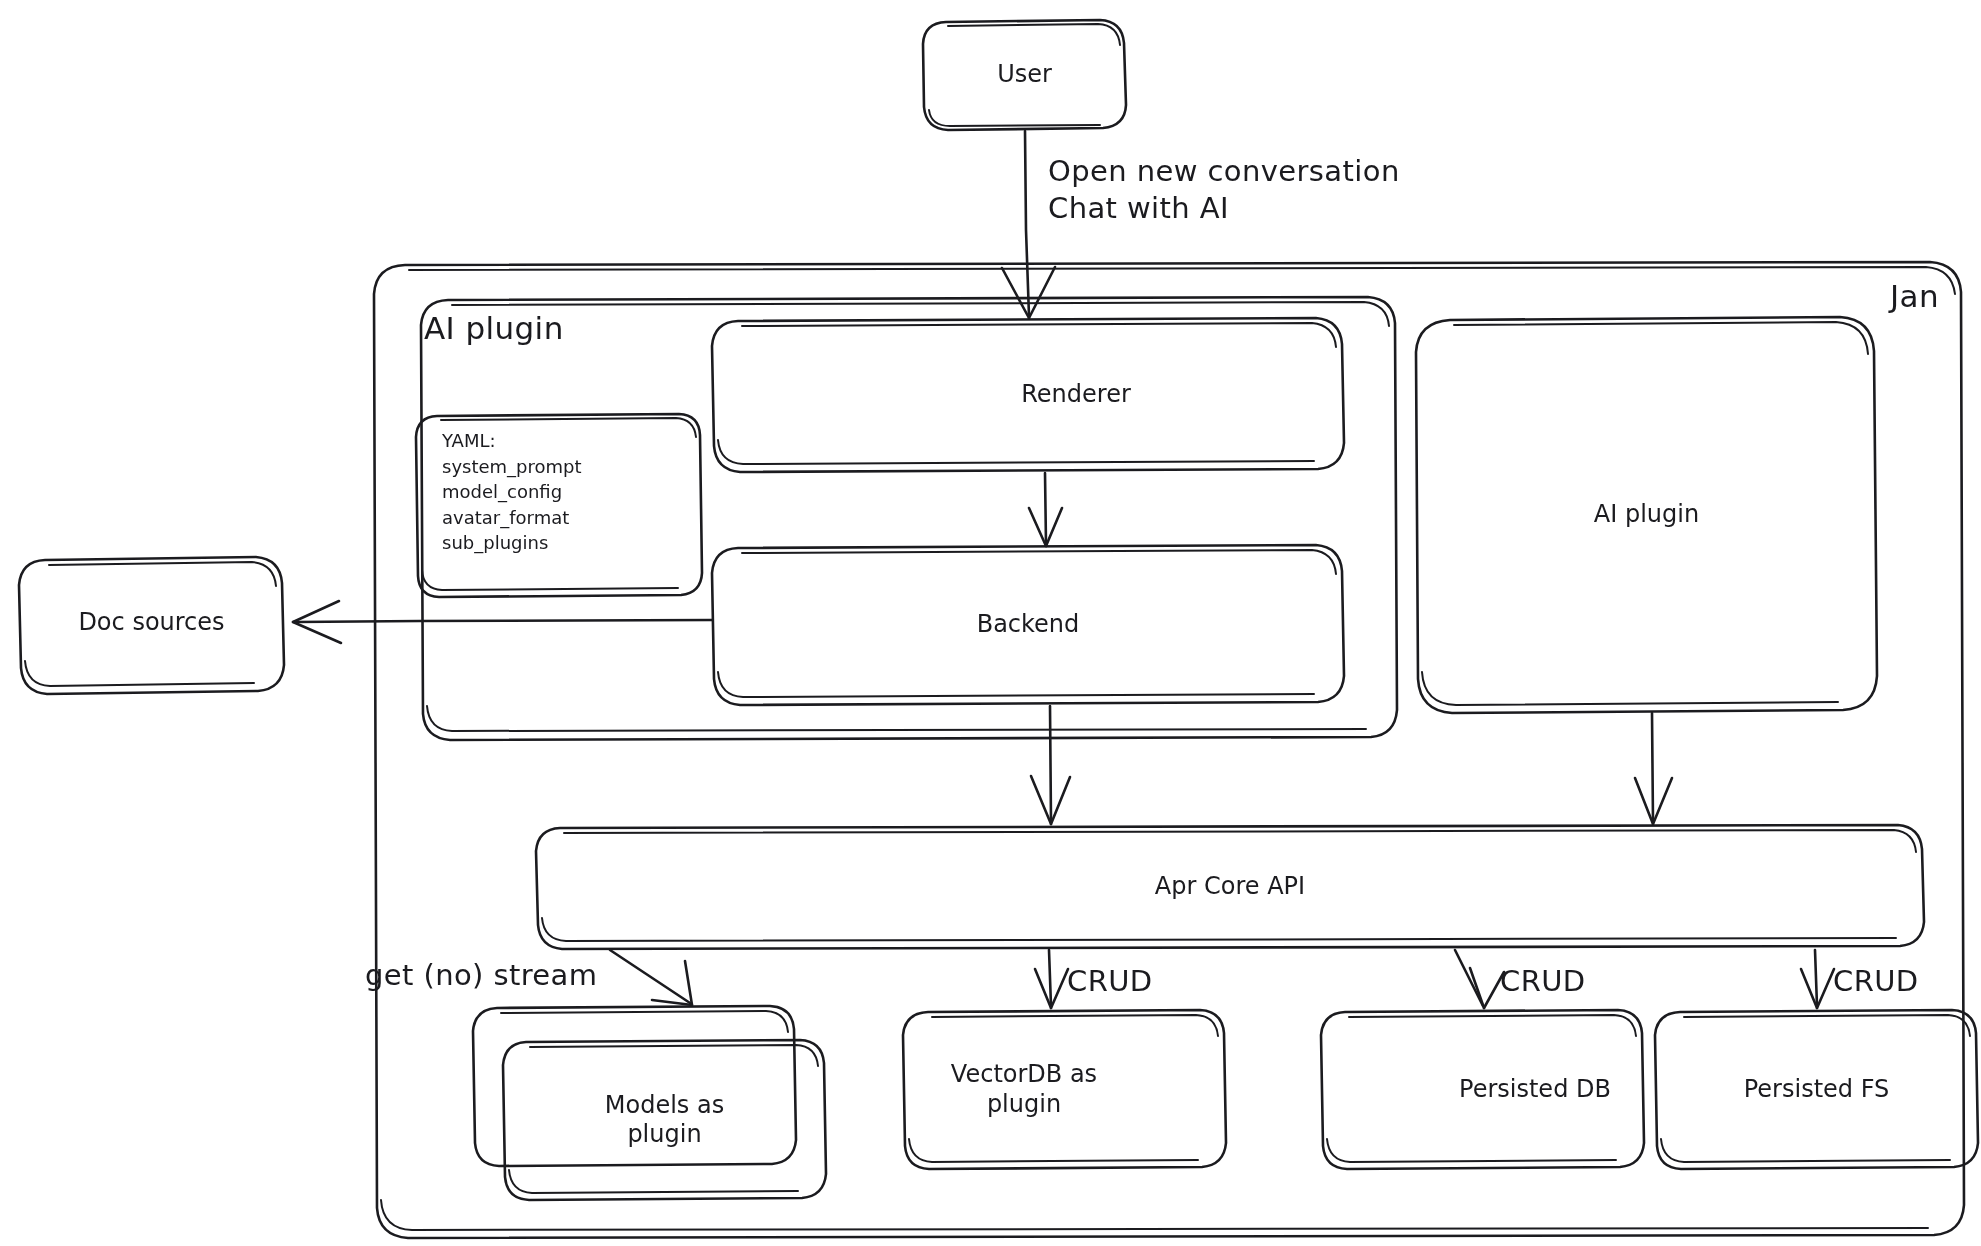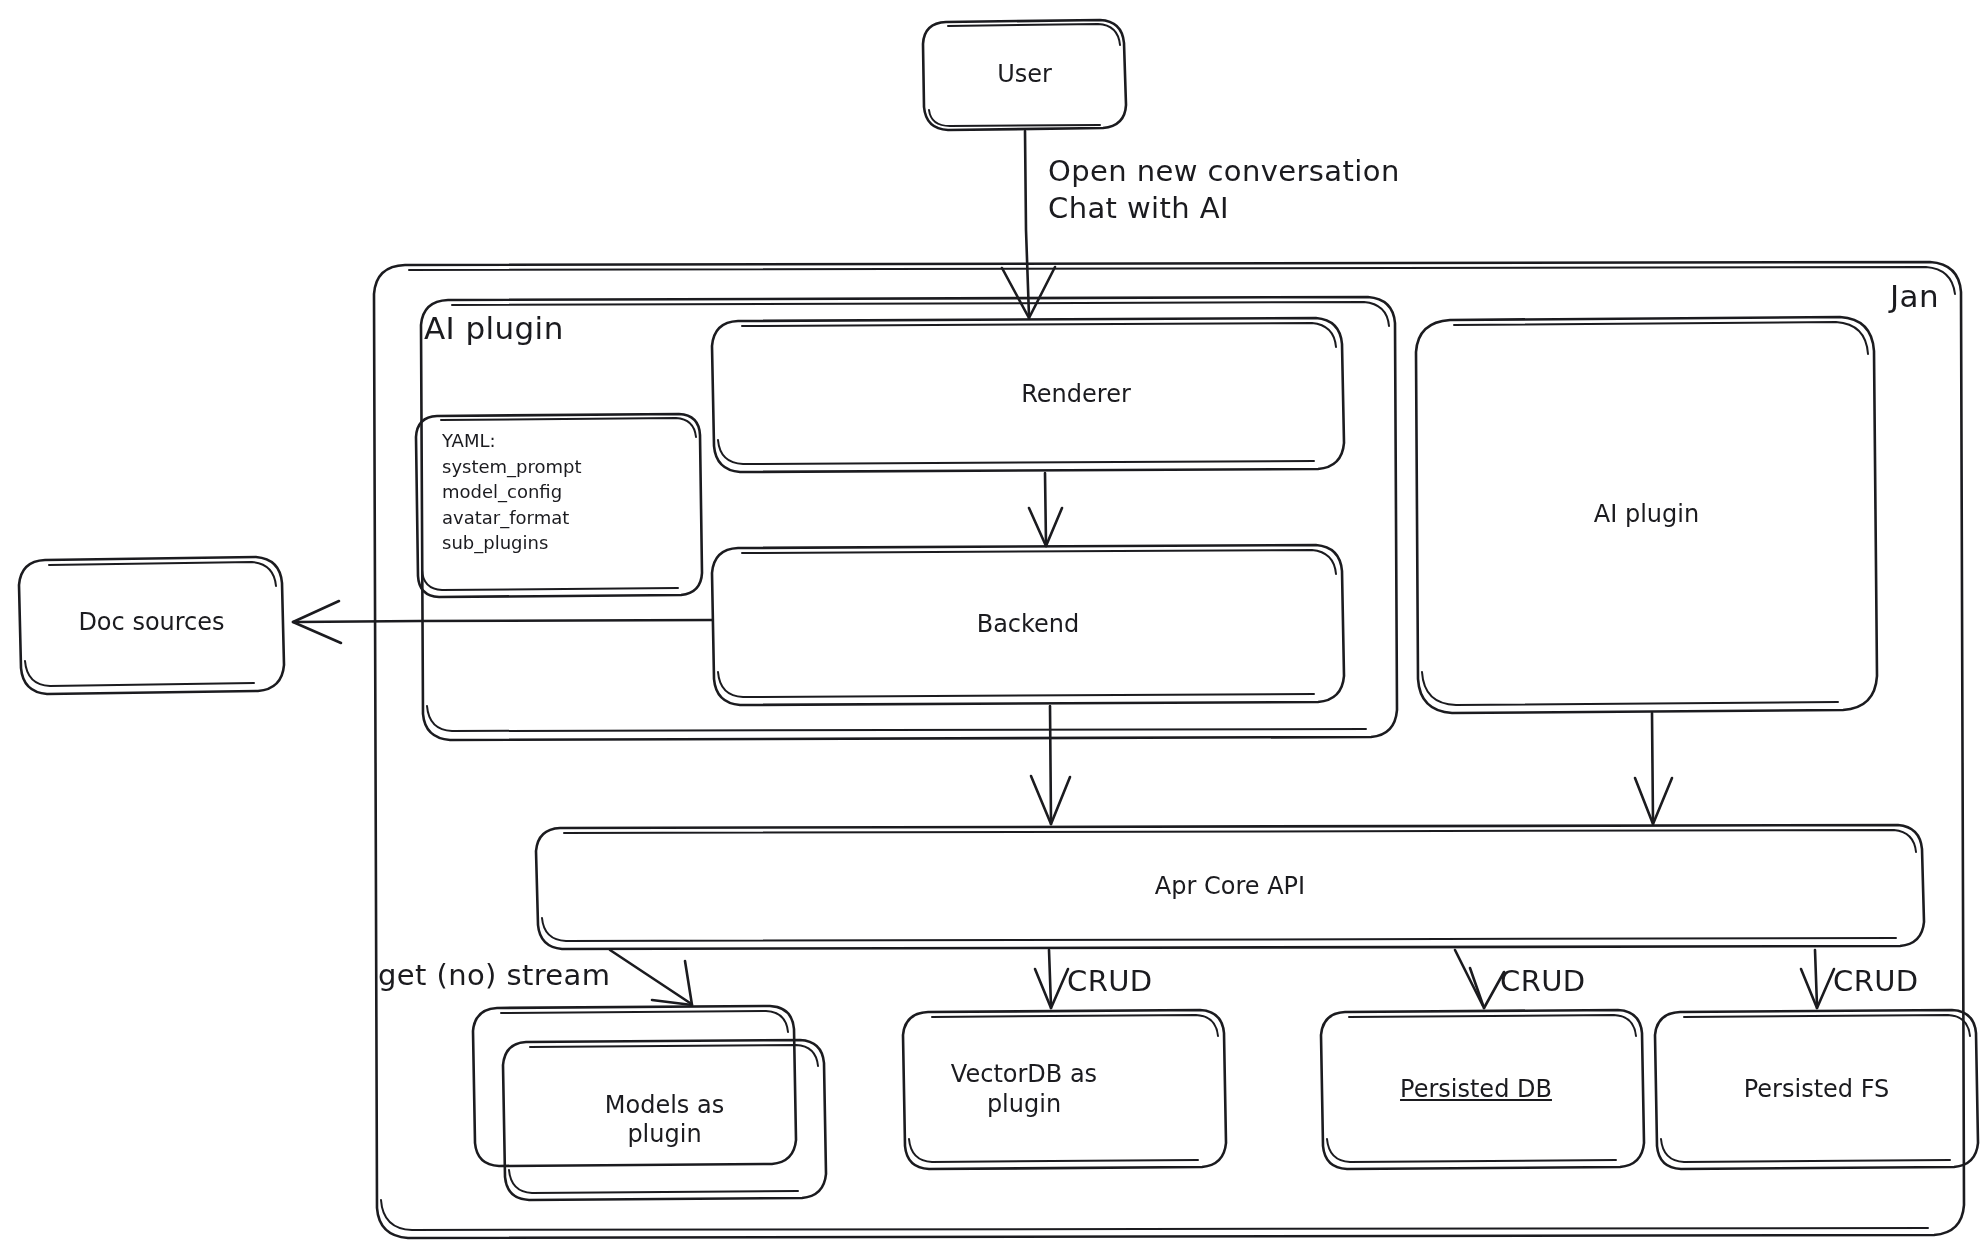--- a/index.html
+++ b/index.html
@@ -199,37 +199,37 @@
   </div>
 
   <div class="box" style="left:19px; top:557px; width:265px; height:131px;">
     <span class="t">Doc sources</span>
   </div>
 
   <div class="box" style="left:536px; top:825px; width:1388px; height:124px;">
     <span class="t">Apr Core API</span>
   </div>
 
-  <div class="lbl edge-label" style="left:378px; top:957px;text-align:center;">get (no) stream</div>
+  <div class="lbl edge-label" style="left:365px; top:957px;text-align:center;">get (no) stream</div>
 
   <div class="lbl edge-label" style="left:1067px; top:963px;">CRUD</div>
   <div class="lbl edge-label" style="left:1500px; top:963px;">CRUD</div>
   <div class="lbl edge-label" style="left:1833px; top:963px;">CRUD</div>
 
   <div class="box" style="left:503px; top:1040px; width:323px; height:160px;">
     <span class="t">Models as
 plugin</span>
   </div>
 
   <div class="box" style="left:873px; top:1010px; width:302px; height:159px;">
     <span class="t">VectorDB as
 plugin</span>
   </div>
 
-  <div class="box" style="left:1337px; top:1010px; width:278px; height:159px;text-decoration:underline;">
+  <div class="box" style="left:1396px; top:1010px; width:278px; height:159px;">
     <span class="t">Persisted DB</span>
   </div>
 
   <div class="box" style="left:1655px; top:1010px; width:323px; height:159px;">
     <span class="t">Persisted FS</span>
   </div>
 
 </div>
 
 </body></html>

